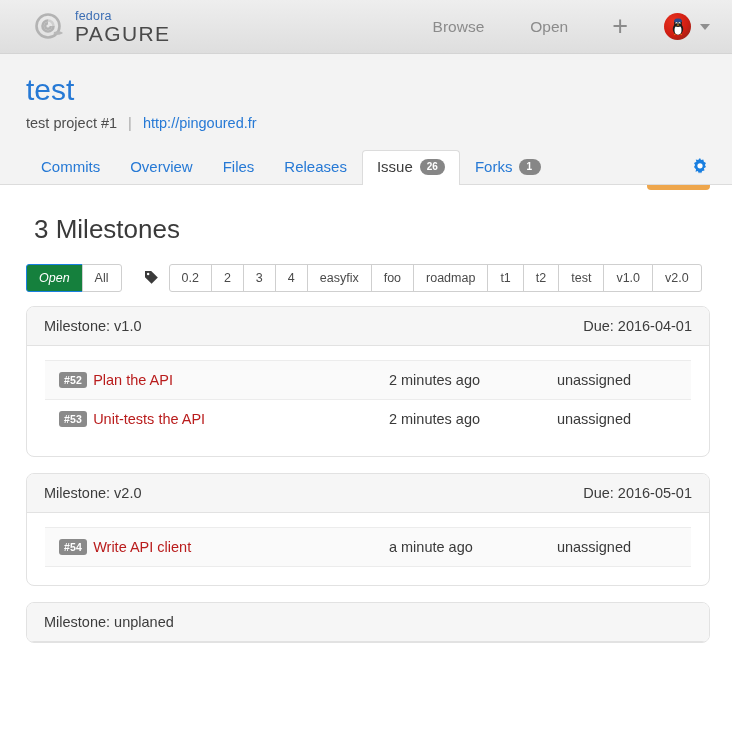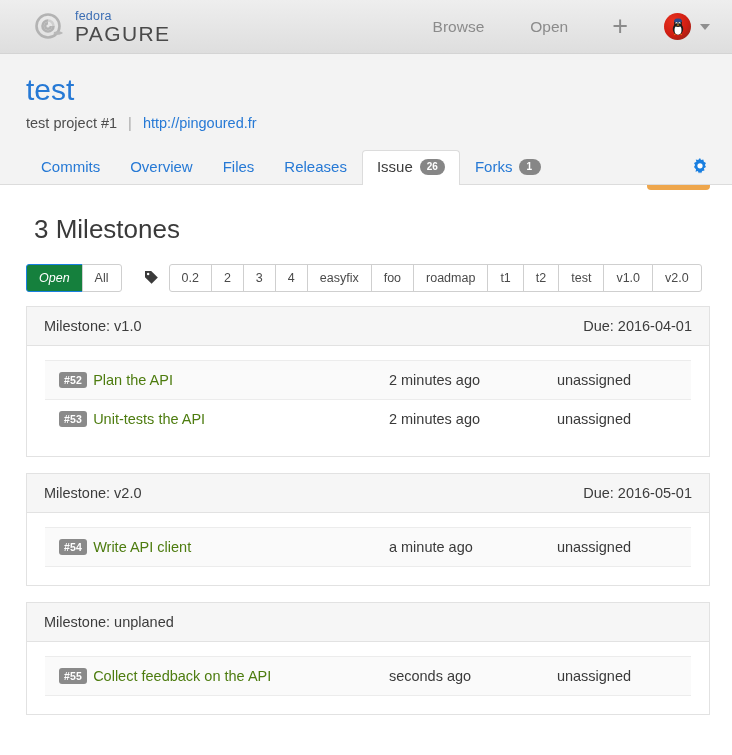--- a/index.html
+++ b/index.html
@@ -135,21 +135,21 @@
     margin-left: -1px;
   }
   .fbtn:first-child { margin-left: 0; border-top-left-radius: 3px; border-bottom-left-radius: 3px; }
   .fbtn:last-child { border-top-right-radius: 3px; border-bottom-right-radius: 3px; }
   .fbtn.active { background: #15803d; border-color: #1a7fe0; color: #ffffff; font-style: italic; }
   .tag-icon { margin: 0 10px 0 22px; line-height: 0; }
 
   
   .cards { padding: 14px 22px 0 26px; }
   .card {
-    border: 1px solid #e2e2e2; border-radius: 0;
+    border: 1px solid #e2e2e2; border-radius: 8px;
     background: #ffffff; margin-bottom: 16px; overflow: hidden;
   }
   .card-head {
     background: #f6f6f6; border-bottom: 1px solid #e2e2e2;
     padding: 11px 17px; display: flex; align-items: center;
     font-size: 14.5px; color: #3c3c3c;
   }
   .card-due { margin-left: auto; }
   .card-body { padding: 14px 18px 18px 18px; }
   .issue-table { width: 100%; border-collapse: collapse; table-layout: fixed; }
@@ -162,21 +162,21 @@
   }
   .col-title { width: 52%; padding-left: 14px !important; }
   .col-date { width: 26%; text-align: left; }
   .col-assign { width: 22%; color: #a0a0a0; text-align: left; }
   .idbadge {
     display: inline-block; background: #8a8a8a; color: #ffffff;
     font-size: 10.5px; font-weight: bold; border-radius: 3px;
     padding: 2px 5px; margin-right: 6px; vertical-align: 1px;
     letter-spacing: .2px;
   }
-  .issue-link { color: #4d7c0f; text-decoration: none; }
+  .issue-link { color: #b91c1c; text-decoration: none; }
 </style>
 </head>
 <body>
 
 <div class="masthead">
   <a class="brand" href="#">
     <span class="brand-mark">
       <svg width="34" height="30" viewBox="0 0 34 30">
         <g fill="none" stroke="#b3b3b3" stroke-width="2.6">
           <circle cx="14" cy="14" r="11.5"></circle>
@@ -336,28 +336,15 @@
         </tbody>
       </table>
     </div>
   </div>
 
   <div class="card">
     <div class="card-head">
       <span>Milestone: unplaned</span>
       <span class="card-due"></span>
     </div>
-    <div class="card-body">
-      <table class="issue-table">
-        <tbody>
-          <tr class="shaded">
-            <td class="col-title">
-              <span class="idbadge">#55</span><a class="issue-link" href="#">Collect feedback on the API</a>
-            </td>
-            <td class="col-date">seconds ago</td>
-            <td class="col-assign">unassigned</td>
-          </tr>
-        </tbody>
-      </table>
-    </div>
   </div>
 
 </div>
 
 </body></html>

